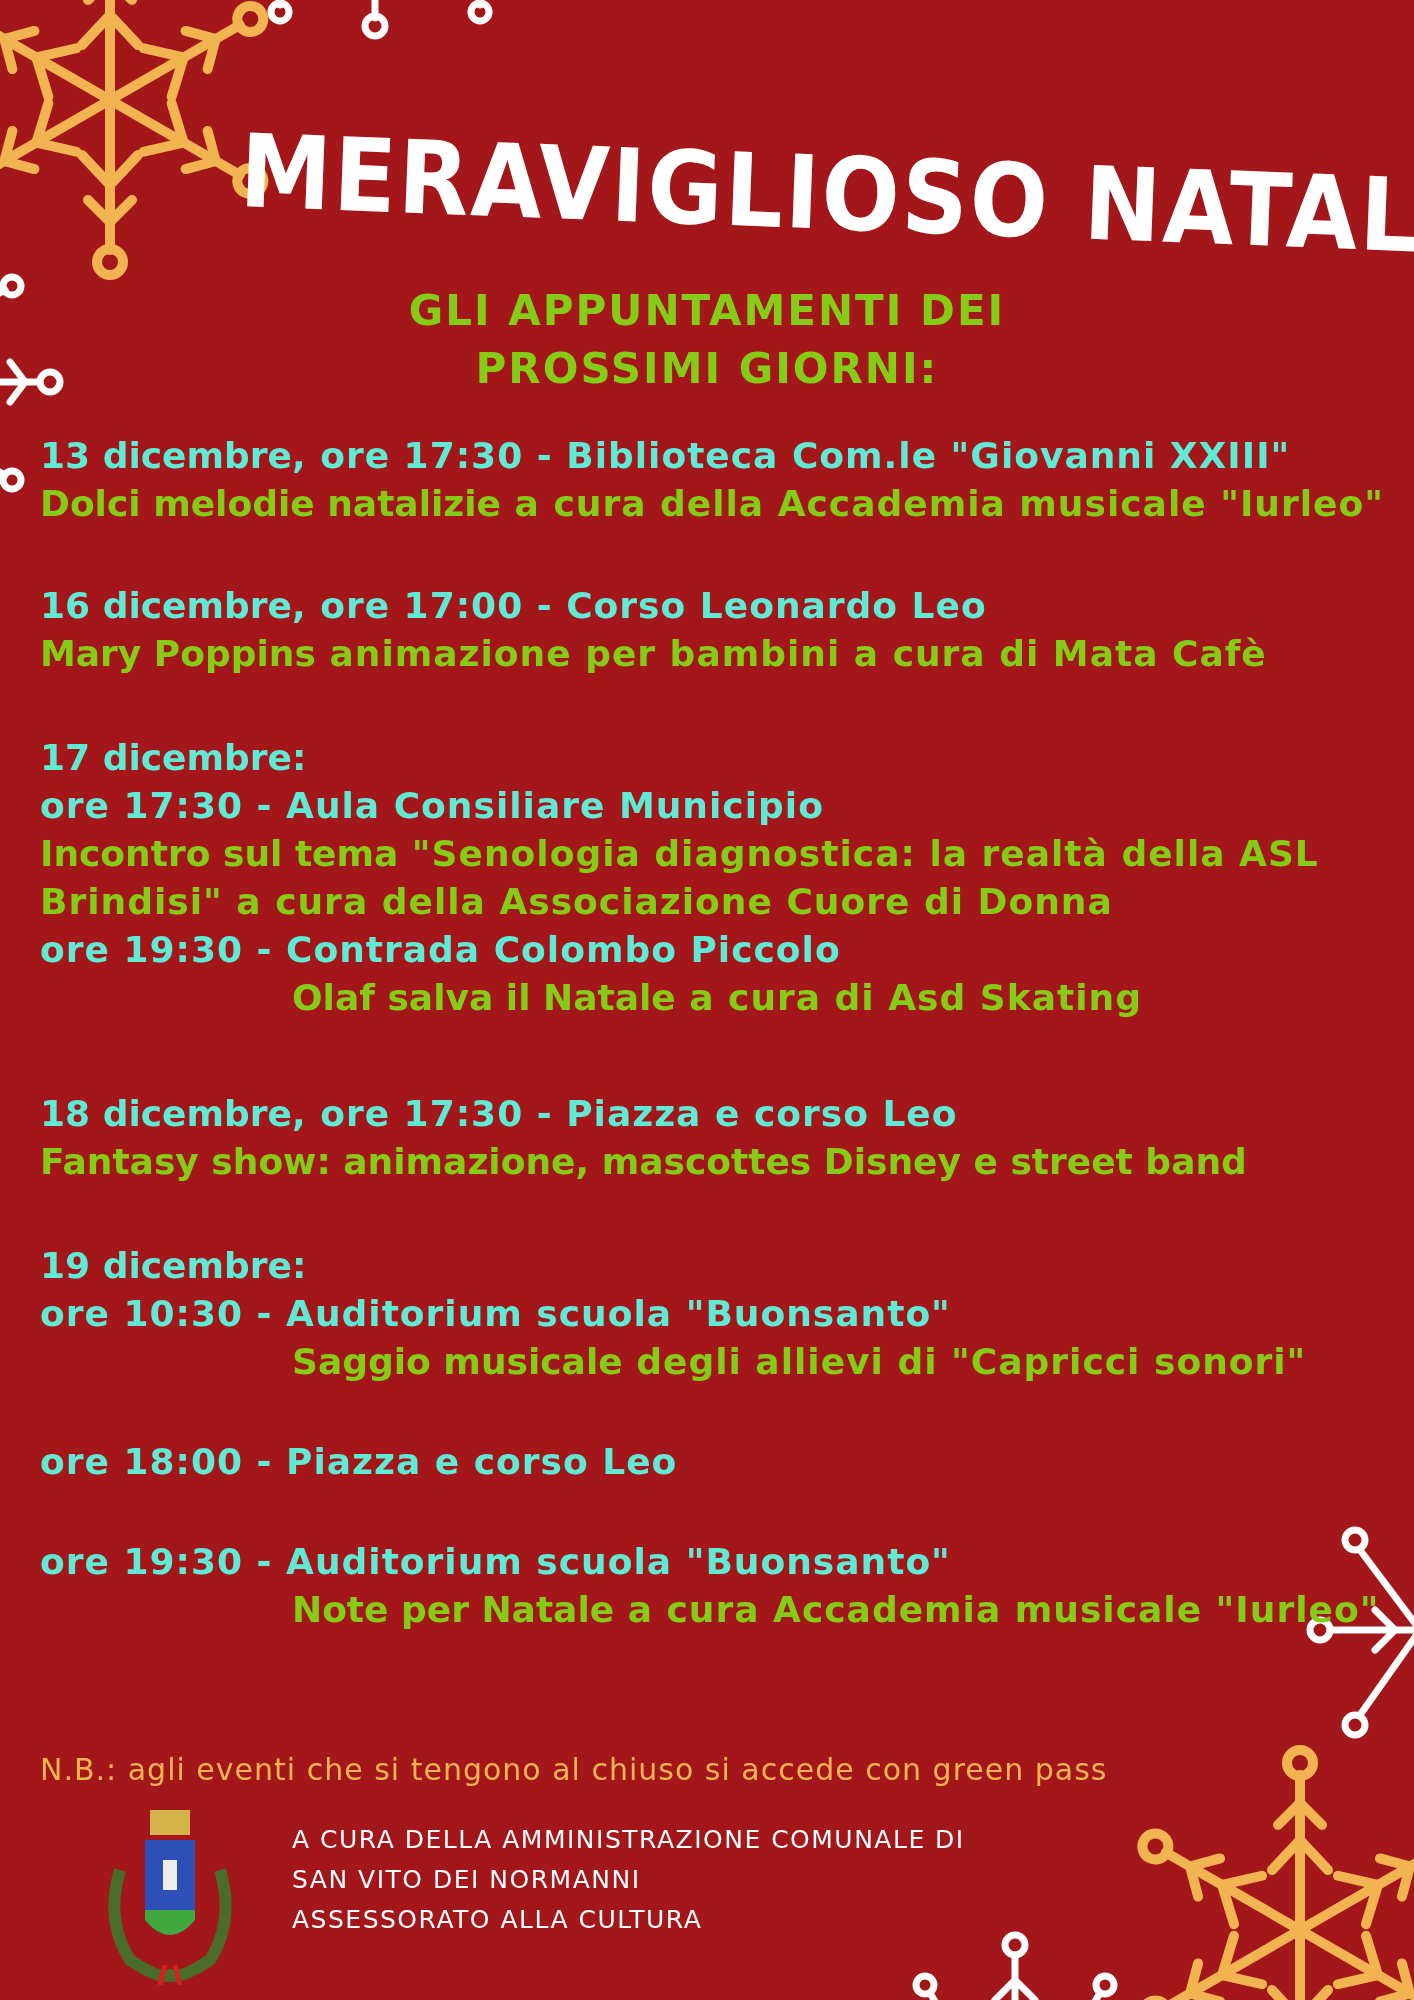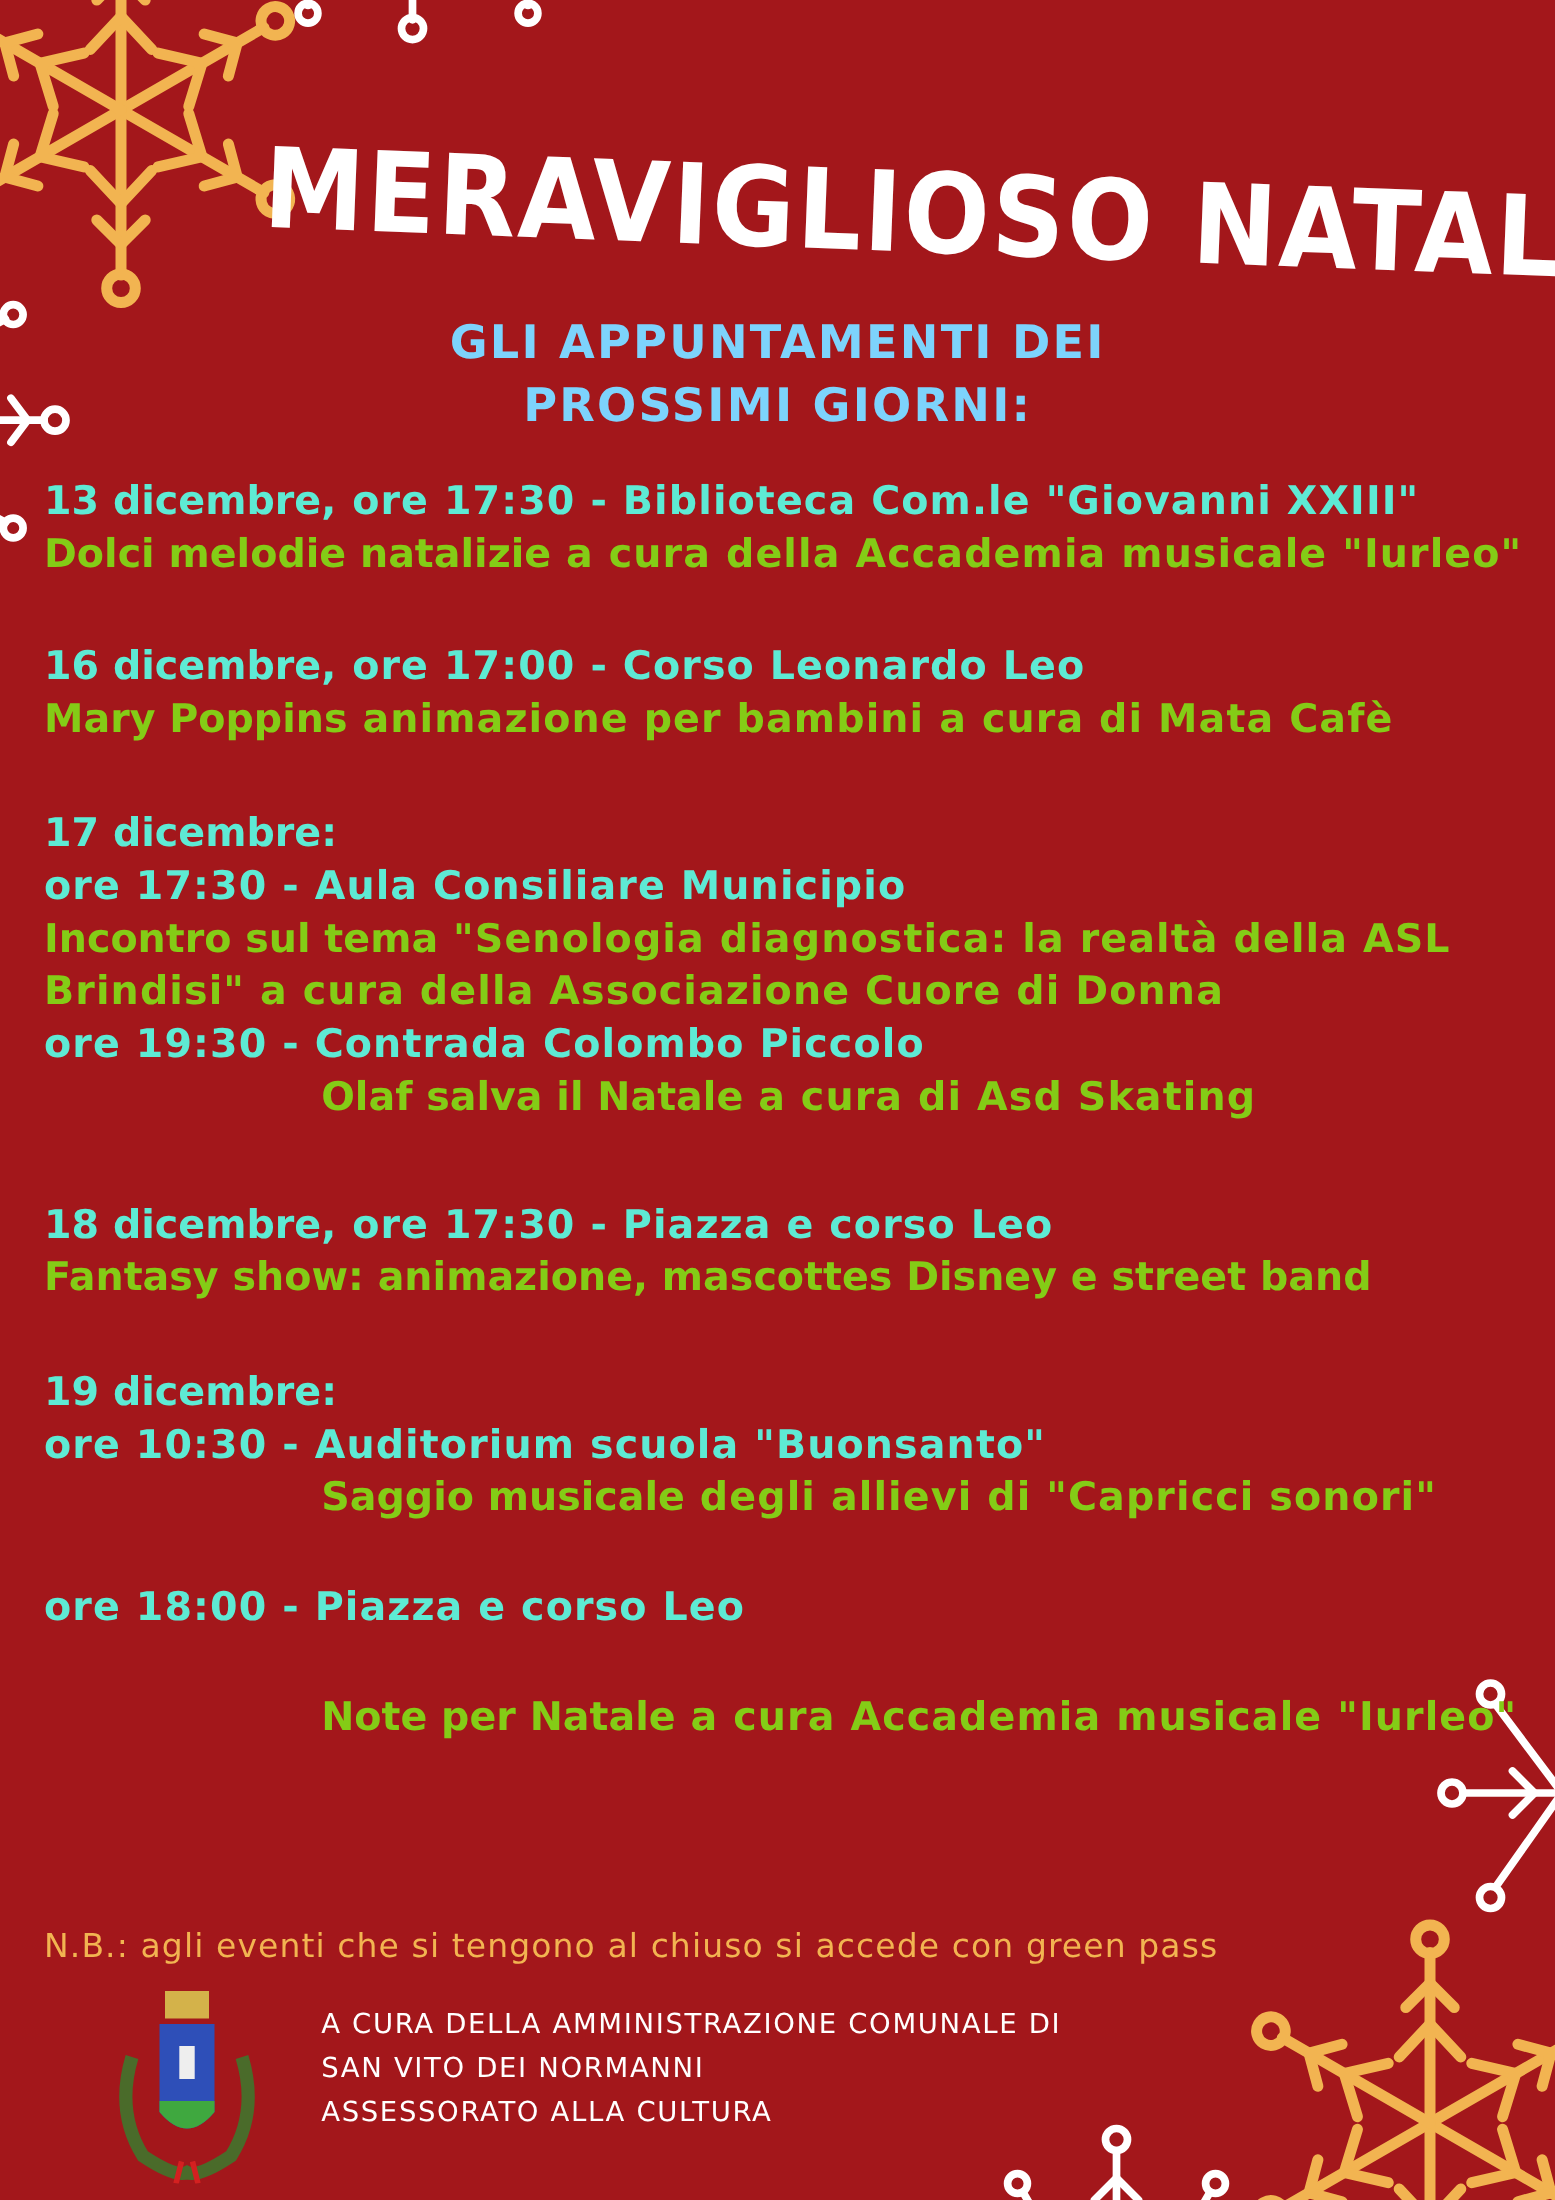--- a/index.html
+++ b/index.html
@@ -1,19 +1,19 @@
 <!DOCTYPE html>
 <html><head>
 <meta charset="utf-8">
 <style>
   html, body { margin:0; padding:0; }
   body { width:1414px; height:2000px; background:#a3171b; position:relative; overflow:hidden; font-family:"Liberation Sans", sans-serif; }
   .deco { position:absolute; }
   .title { position:absolute; left:240px; top:118px; width:1120px; font-family:"DejaVu Sans", sans-serif; font-weight:bold; font-size:92px; color:#fff; letter-spacing:2px; transform:rotate(2.2deg) scaleY(1.1); transform-origin:left center; white-space:nowrap; }
-  .subtitle { position:absolute; left:0; width:1414px; top:282px; text-align:center; color:#7dd3fc; font-family:"DejaVu Sans", sans-serif; font-weight:bold; font-size:42px; line-height:58px; letter-spacing:2px; }
+  .subtitle { position:absolute; left:0; width:1414px; top:282px; text-align:center; color:#84cc16; font-family:"DejaVu Sans", sans-serif; font-weight:bold; font-size:42px; line-height:58px; letter-spacing:2px; }
   .ev { position:absolute; left:40px; font-size:36px; line-height:48px; white-space:nowrap; font-family:"DejaVu Sans", sans-serif; }
   .y { color:#5eead4; }
   .w { color:#84cc16; }
   .b { font-weight:bold; }
   .lt { font-weight:bold; letter-spacing:1px; }
   .ind { padding-left:252px; }
   .nb { position:absolute; left:40px; top:1742px; color:#f2b451; font-size:30px; letter-spacing:1px; font-family:"DejaVu Sans", sans-serif;margin-top:10px; }
   .footer { position:absolute; left:292px; top:1820px; color:#fff; font-size:25px; line-height:40px; letter-spacing:1.5px; font-family:"DejaVu Sans", sans-serif; }
   .crest { position:absolute; left:100px; top:1800px; width:140px; height:185px; }
 </style>
@@ -125,20 +125,21 @@
   <div class="w b">Fantasy show: animazione, mascottes Disney e street band</div>
 </div>
 
 <div class="ev" style="top:1242px">
   <div><span class="y b">19 dicembre</span><span class="y lt">:</span></div>
   <div class="y lt">ore 10:30 - Auditorium scuola "Buonsanto"</div>
   <div class="ind"><span class="w b">Saggio musicale</span><span class="w lt"> degli allievi di "Capricci sonori"</span></div>
   <div style="height:52px"></div>
   <div class="y lt">ore 18:00 - Piazza e corso Leo</div>
   <div style="height:52px"></div>
+  <div class="y lt">ore 19:30 - Auditorium scuola "Buonsanto"</div>
   <div class="ind"><span class="w b">Note per Natale</span><span class="w lt"> a cura Accademia musicale "Iurleo"</span></div>
 </div>
 
 <div class="nb">N.B.: agli eventi che si tengono al chiuso si accede con green pass</div>
 
 <svg class="crest" viewBox="0 0 140 185">
   <path d="M20 70 Q5 120 30 160 Q60 180 70 175 Q80 180 110 160 Q135 120 120 70" stroke="#4a6b2a" stroke-width="12" fill="none"></path>
   <rect x="50" y="10" width="40" height="25" fill="#d4b24a"></rect>
   <path d="M45 40 H95 V120 Q70 150 45 120 Z" fill="#2e4fb8"></path>
   <path d="M45 110 H95 V120 Q70 150 45 120 Z" fill="#3fa83f"></path>

